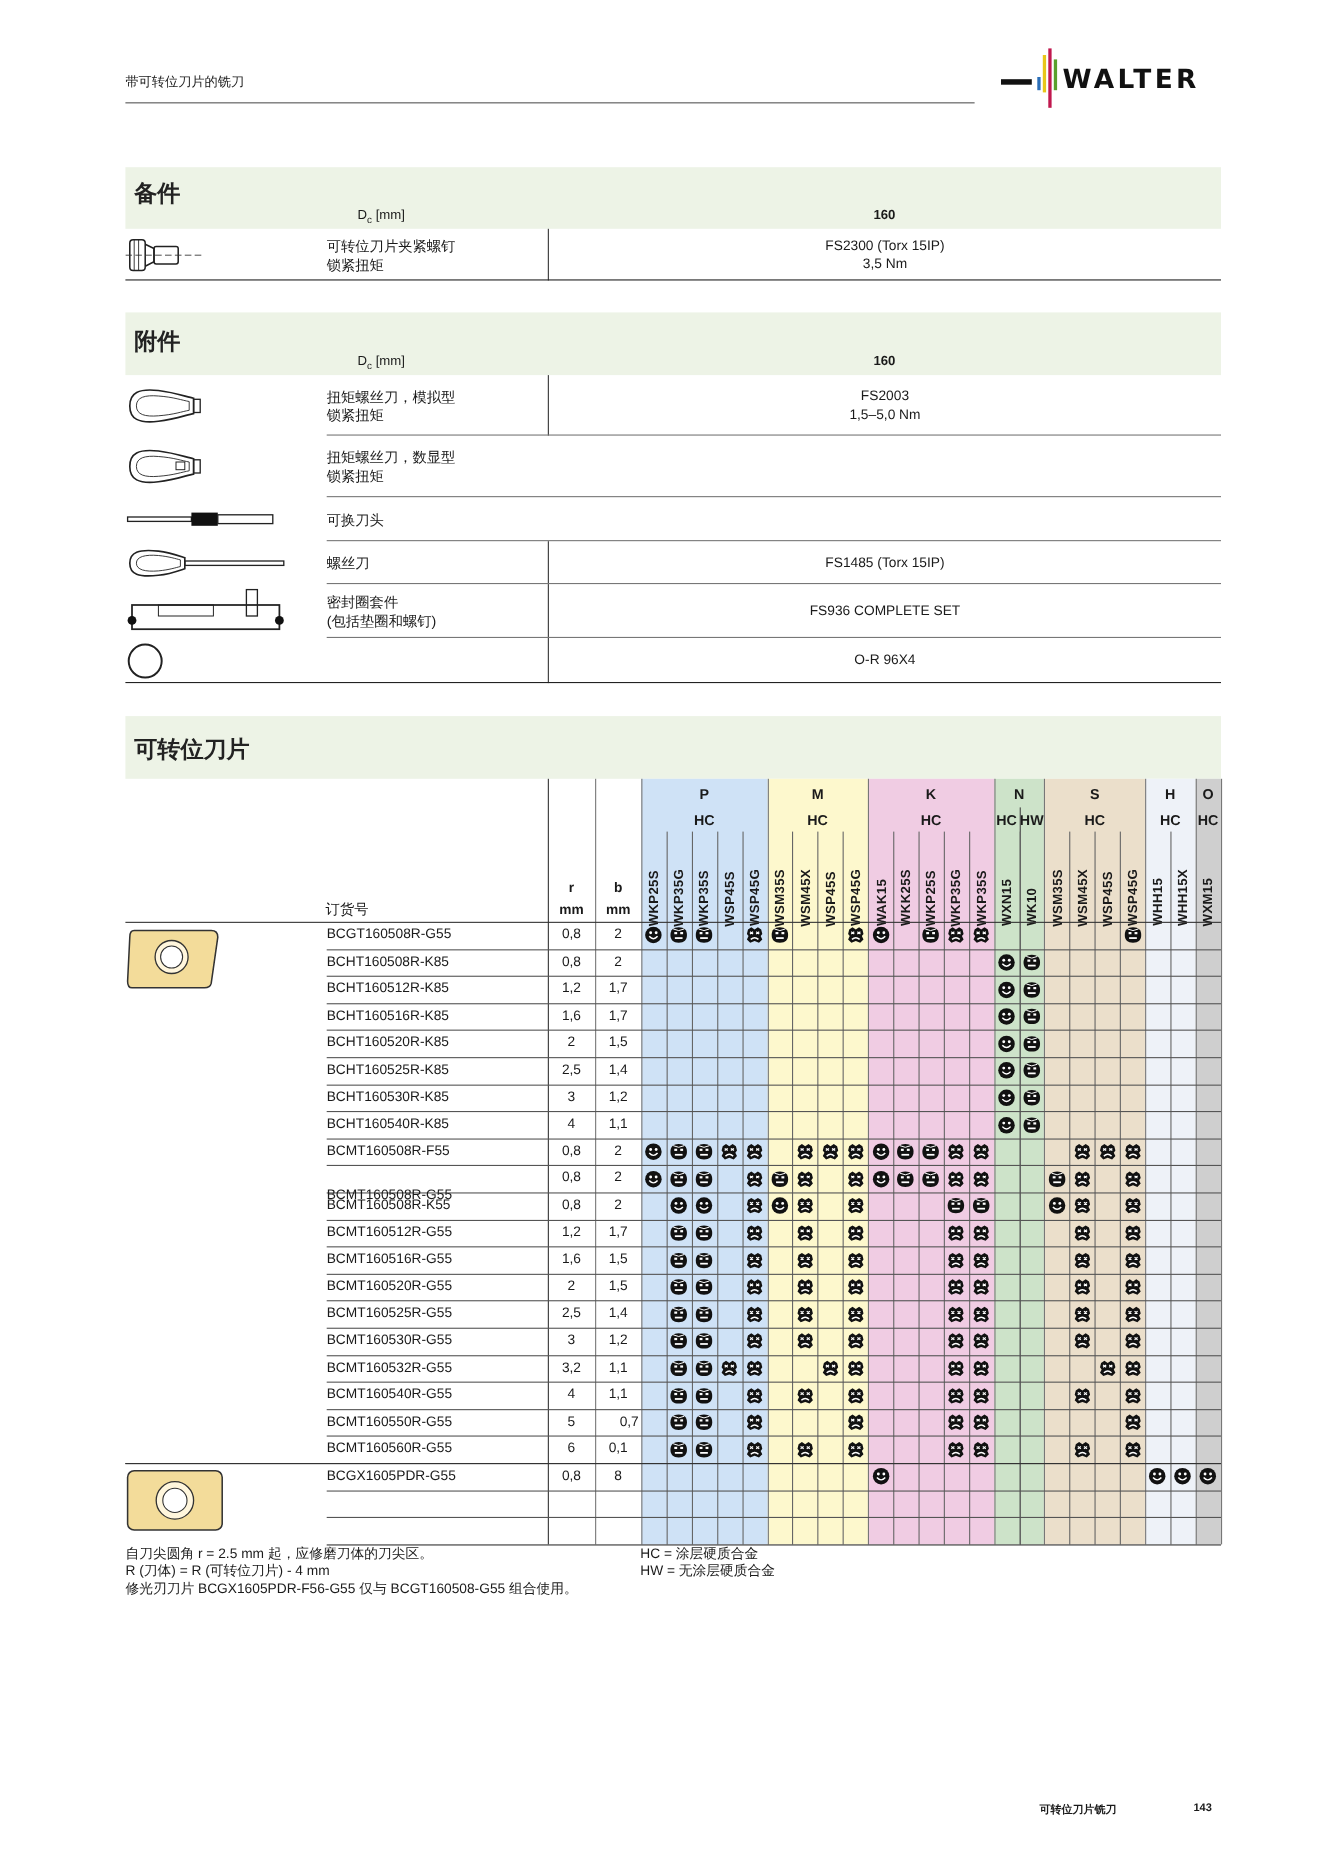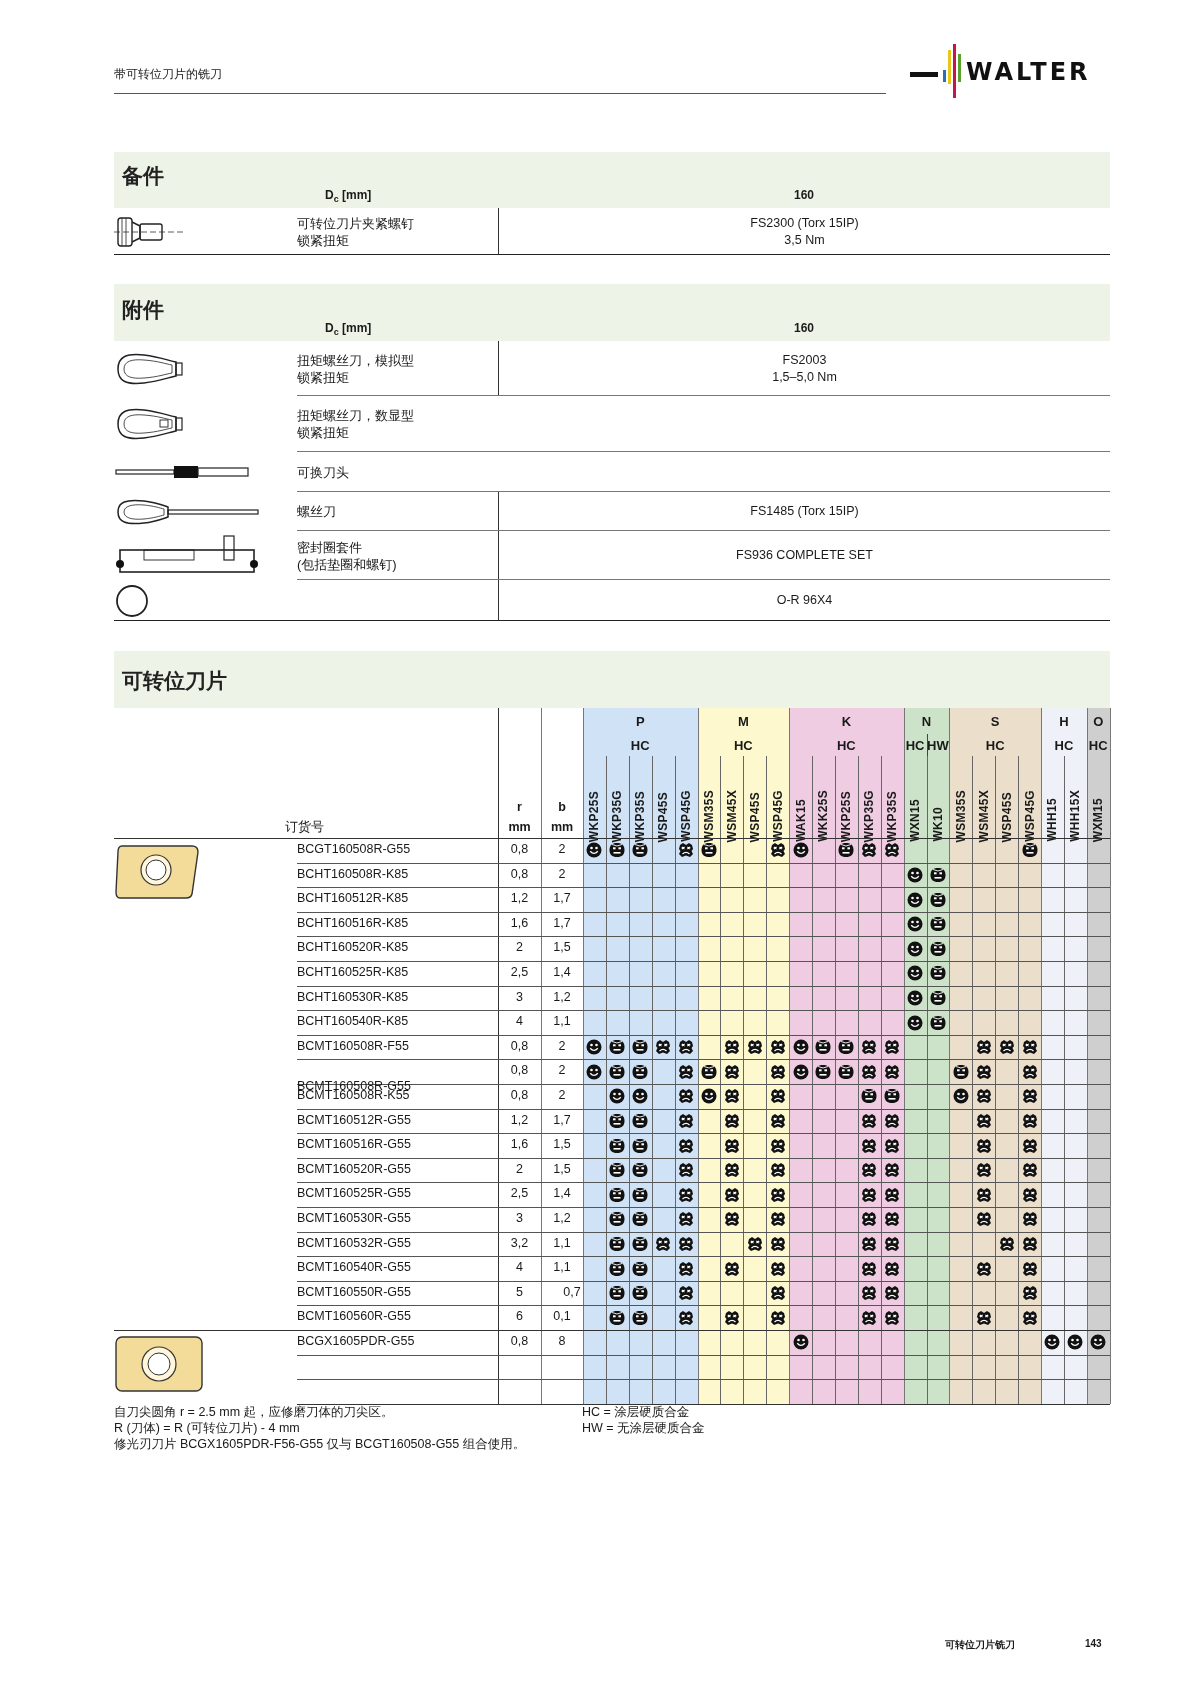--- a/index.html
+++ b/index.html
@@ -6,21 +6,21 @@
   body { width: 1200px; height: 1697px; background: #ffffff; font-family: "Liberation Sans", "DejaVu Sans", sans-serif; color: #1a1a1a; position: relative; overflow: hidden; }
   .page-header { position: absolute; left: 114px; top: 64px; width: 772px; height: 30px; border-bottom: 1px solid #555; }
   .page-header .title { font-size: 12px; position: absolute; top: 2px; left: 0; }
   .logo { position: absolute; left: 910px; top: 44px; width: 200px; height: 54px; }
   .logo .dash { position: absolute; left: 0; top: 28px; width: 28px; height: 5px; background: #111; }
   .logo .bar { position: absolute; width: 3px; }
   .logo .word { position: absolute; left: 56px; top: 14px; font-size: 24px; font-weight: bold; letter-spacing: 3px; color: #111; font-family: "DejaVu Sans", sans-serif; }
 
   .band { position: absolute; left: 114px; width: 996px; background: #edf3e6; }
   .band .band-title { position: absolute; left: 8px; font-size: 21px; font-weight: bold; color: #222; }
-  .band .dc { position: absolute; left: 183px; font-size: 12px; font-weight: bold; padding-left: 28px; }
+  .band .dc { position: absolute; left: 183px; font-size: 12px; font-weight: normal; padding-left: 28px; }
   .band .dc sub { font-size: 9px; }
   .band .dcval { position: absolute; left: 384px; width: 612px; text-align: center; font-size: 12px; font-weight: bold; }
 
   .acc-table { position: absolute; left: 114px; width: 996px; }
   .acc-row { position: absolute; left: 0; width: 996px; }
   .acc-row .icon { position: absolute; left: 0; top: 0; width: 150px; height: 100%; display: flex; align-items: center; }
   .acc-row .label { position: absolute; left: 183px; width: 200px; top: 0; height: 100%; display: flex; flex-direction: column; justify-content: center; font-size: 13px; line-height: 17px; }
   .acc-row .val { position: absolute; left: 384px; width: 612px; top: 0; height: 100%; display: flex; flex-direction: column; justify-content: center; align-items: center; font-size: 12.5px; line-height: 17px; border-left: 1.5px solid #333; }
   .acc-row .divider { position: absolute; left: 183px; right: 0; bottom: 0; border-bottom: 1px solid #777; }
   .acc-row.last .divider { left: 0; border-bottom: 1.5px solid #222; }
@@ -301,21 +301,21 @@
     <div class="colbg" style="left:972.8px;width:22.9px;height:695.8000000000001px;background:#cfcfcf;"></div>
     <div class="grp-label" style="left:972.8px;width:22.9px;top:6px;">O</div>
     <div class="grp-sub" style="left:972.8px;width:22.9px;top:30px;">HC</div>
     <div class="grade" style="left:972.8px;width:22.9px;">
       <span>WXM15</span>
     </div>
     <div class="vline" style="left:972.8px;top:0;height:695.8000000000001px;border-color:#777;"></div>
     <div class="vline" style="left:995.6999999999999px;top:0;height:695.8000000000001px;border-color:#777;"></div>
     <div class="vline" style="left:384px;top:0;height:695.8000000000001px;border-left:1.5px solid #333;"></div>
     <div class="vline" style="left:427px;top:0;height:695.8000000000001px;border-color:#777;"></div>
-    <div class="hdr-text" style="left:171px;top:110px;">订货号</div>
+    <div class="hdr-text" style="left:182px;top:110px;">订货号</div>
     <div class="num" style="left:384px;width:43px;top:92px;font-weight:bold;">r</div>
     <div class="num" style="left:384px;width:43px;top:112px;font-weight:bold;">mm</div>
     <div class="num" style="left:427px;width:42px;top:92px;font-weight:bold;">b</div>
     <div class="num" style="left:427px;width:42px;top:112px;font-weight:bold;">mm</div>
     <div class="hline" style="left:0;width:995.6999999999999px;top:130px;border-top:1.5px solid #333;"></div>
     <div class="hline" style="left:183px;width:812.6999999999999px;top:154.6px;border-top:1px solid #555;"></div>
     <div class="row-text" style="left:183px;top:134px;">BCGT160508R-G55</div>
     <div class="num" style="left:384px;width:43px;top:134px;">0,8</div>
     <div class="num" style="left:427px;width:42px;top:134px;">2</div>
     <div class="sym" style="left:472.45px;top:134.3px;"><svg viewBox="0 0 16 16" width="16" height="16">

